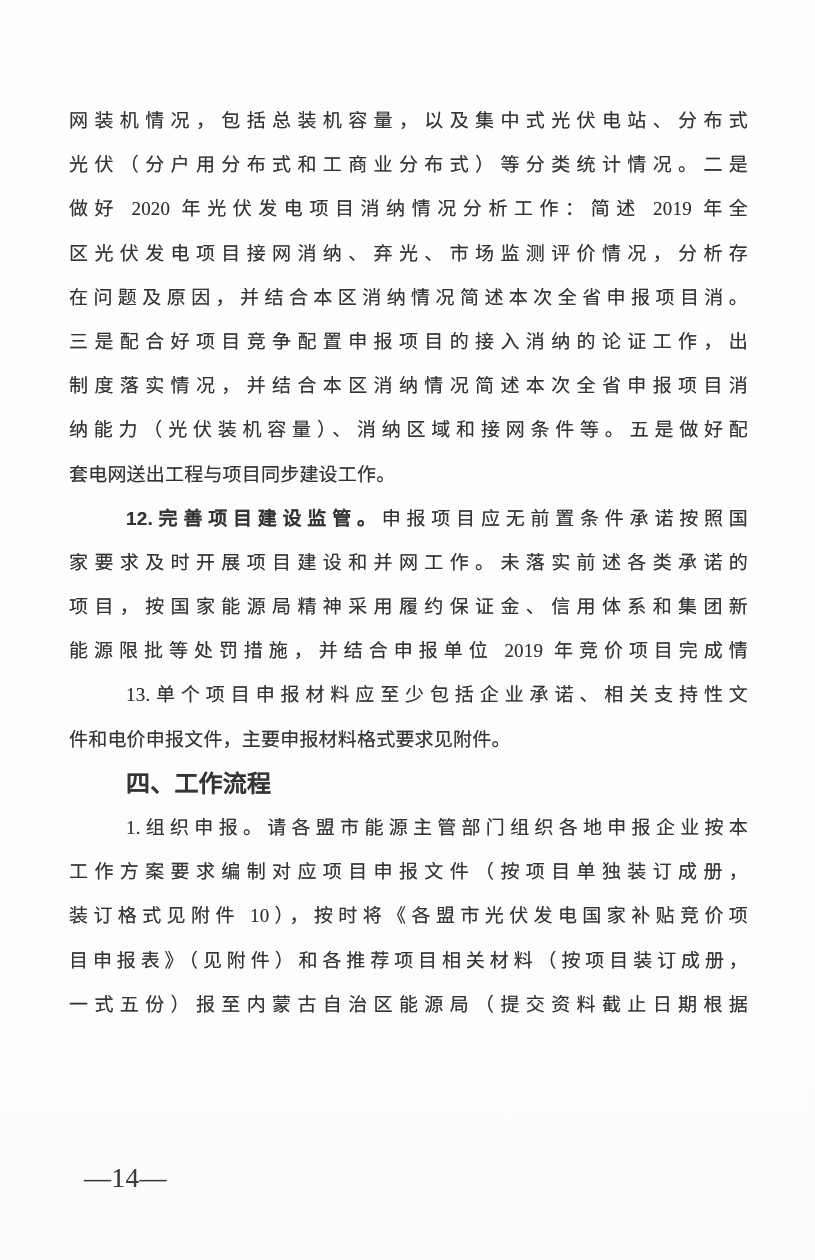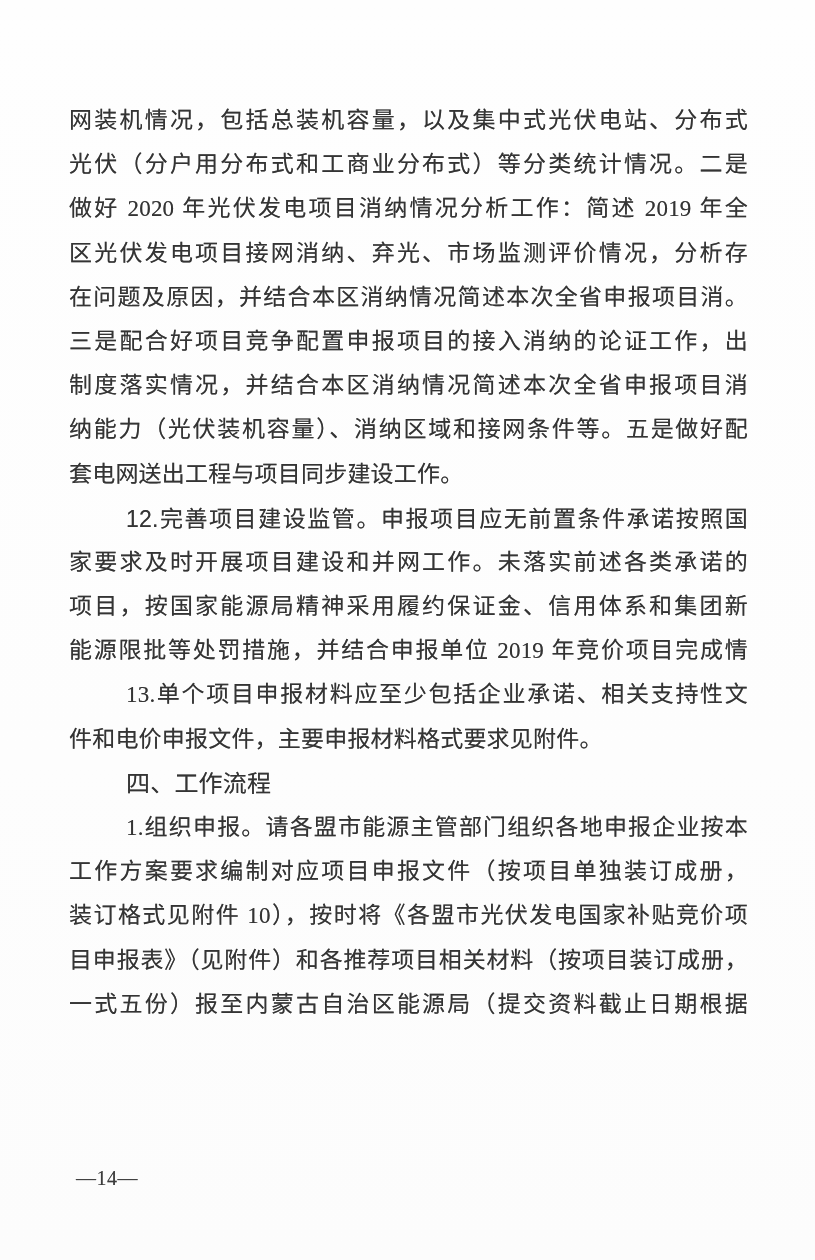--- a/index.html
+++ b/index.html
@@ -22,48 +22,48 @@
   .content {
     position: absolute;
     left: 69px;
     top: 99px;
     width: 679px;
     color: #343434;
   }
   .line {
     height: 44.2px;
     line-height: 44.2px;
-    font-size: 23px;
+    font-size: 19px;
     text-shadow: 0 0 0.5px rgba(46,46,46,0.55);
     letter-spacing: 0.2px;
   }
   .line.just {
     text-align: justify;
     text-align-last: justify;
     text-justify: inter-character;
   }
   .line.left {
     text-align: right;
     text-align-last: left;
   }
   .line.ind {
     text-indent: 57px;
   }
   .seg.bold {
-    font-weight: 400;
+    font-weight: 700;
     font-family: "Liberation Sans", "DejaVu Sans", sans-serif;
   }
   .line.heading {
     font-size: 24px;
   }
   .page-number {
     position: absolute;
-    left: 76px;
+    left: 84px;
     top: 1163px;
-    font-size: 20px;
+    font-size: 27px;
     line-height: 30px;
     color: #3c3c3c;
     letter-spacing: 0.5px;
     text-shadow: 0 0 0.5px rgba(60,60,60,0.5);
   }
 </style>
 </head>
 <body>
 
 <div class="page">

